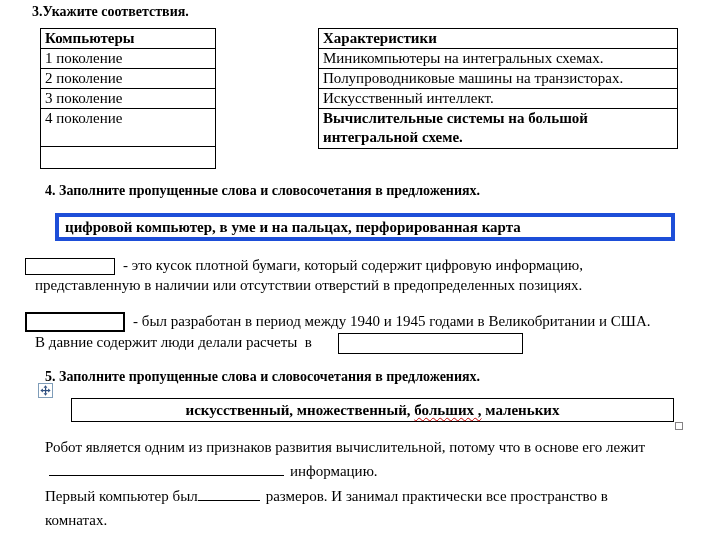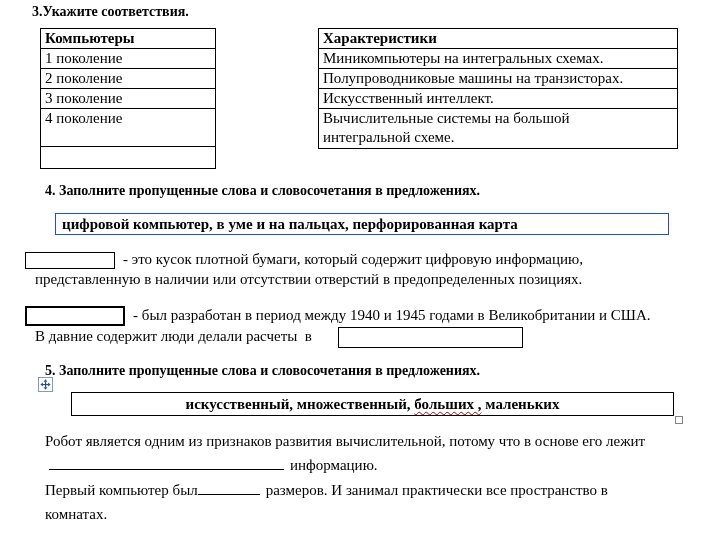--- a/index.html
+++ b/index.html
@@ -12,24 +12,24 @@
   .t3{margin:4px 0 0 32px;}
   .t4{margin:14px 0 0 45px;}
   .t5{margin:10px 0 0 45px;}
 
   .tables-row{display:flex;align-items:flex-start;margin:8px 0 0 40px;}
   table.tbl{border-collapse:collapse;table-layout:fixed;}
   .tbl td,.tbl th{border:1px solid #000;padding:0 4px;vertical-align:top;text-align:left;font-size:15px;line-height:1.25;}
   .tbl th{font-weight:bold;}
   .tbl-left{width:176px;}
   .tbl-right{width:360px;margin-left:102px;}
-  tr.rh20{height:20px;} tr.rh38{height:38px;} tr.rh40{height:40px;} tr.rh22{height:22px;}
+  tr.rh20{height:20px;} tr.rh38{height:38px;} tr.rh40{height:40px;font-weight:bold;} tr.rh22{height:22px;}
   .narrow{display:block;max-width:280px;}
 
-  .bank4{margin:14px 0 0 55px;width:600px;border:1px solid #1d4ed8;padding:1px 6px;font-weight:bold;line-height:1.2;}
+  .bank4{margin:14px 0 0 55px;width:600px;border:4px solid #1d4ed8;padding:1px 6px;font-weight:bold;line-height:1.2;}
 
   .fillp{margin-left:25px;width:645px;line-height:1.35;padding-left:10px;text-indent:-10px;}
   .p1{margin-top:14px;}
   .p2{margin-top:2px;}
   .blankbox{display:inline-block;border:1px solid #000;background:#fff;vertical-align:middle;}
   .b1{width:88px;height:15px;margin-right:8px;}
   .b2{width:96px;height:16px;border-width:2px;margin-right:8px;}
   .b3{width:183px;height:19px;margin-left:26px;}
 
   .bank5wrap{position:relative;margin:13px 0 0 55px;width:603px;padding-left:16px;}

